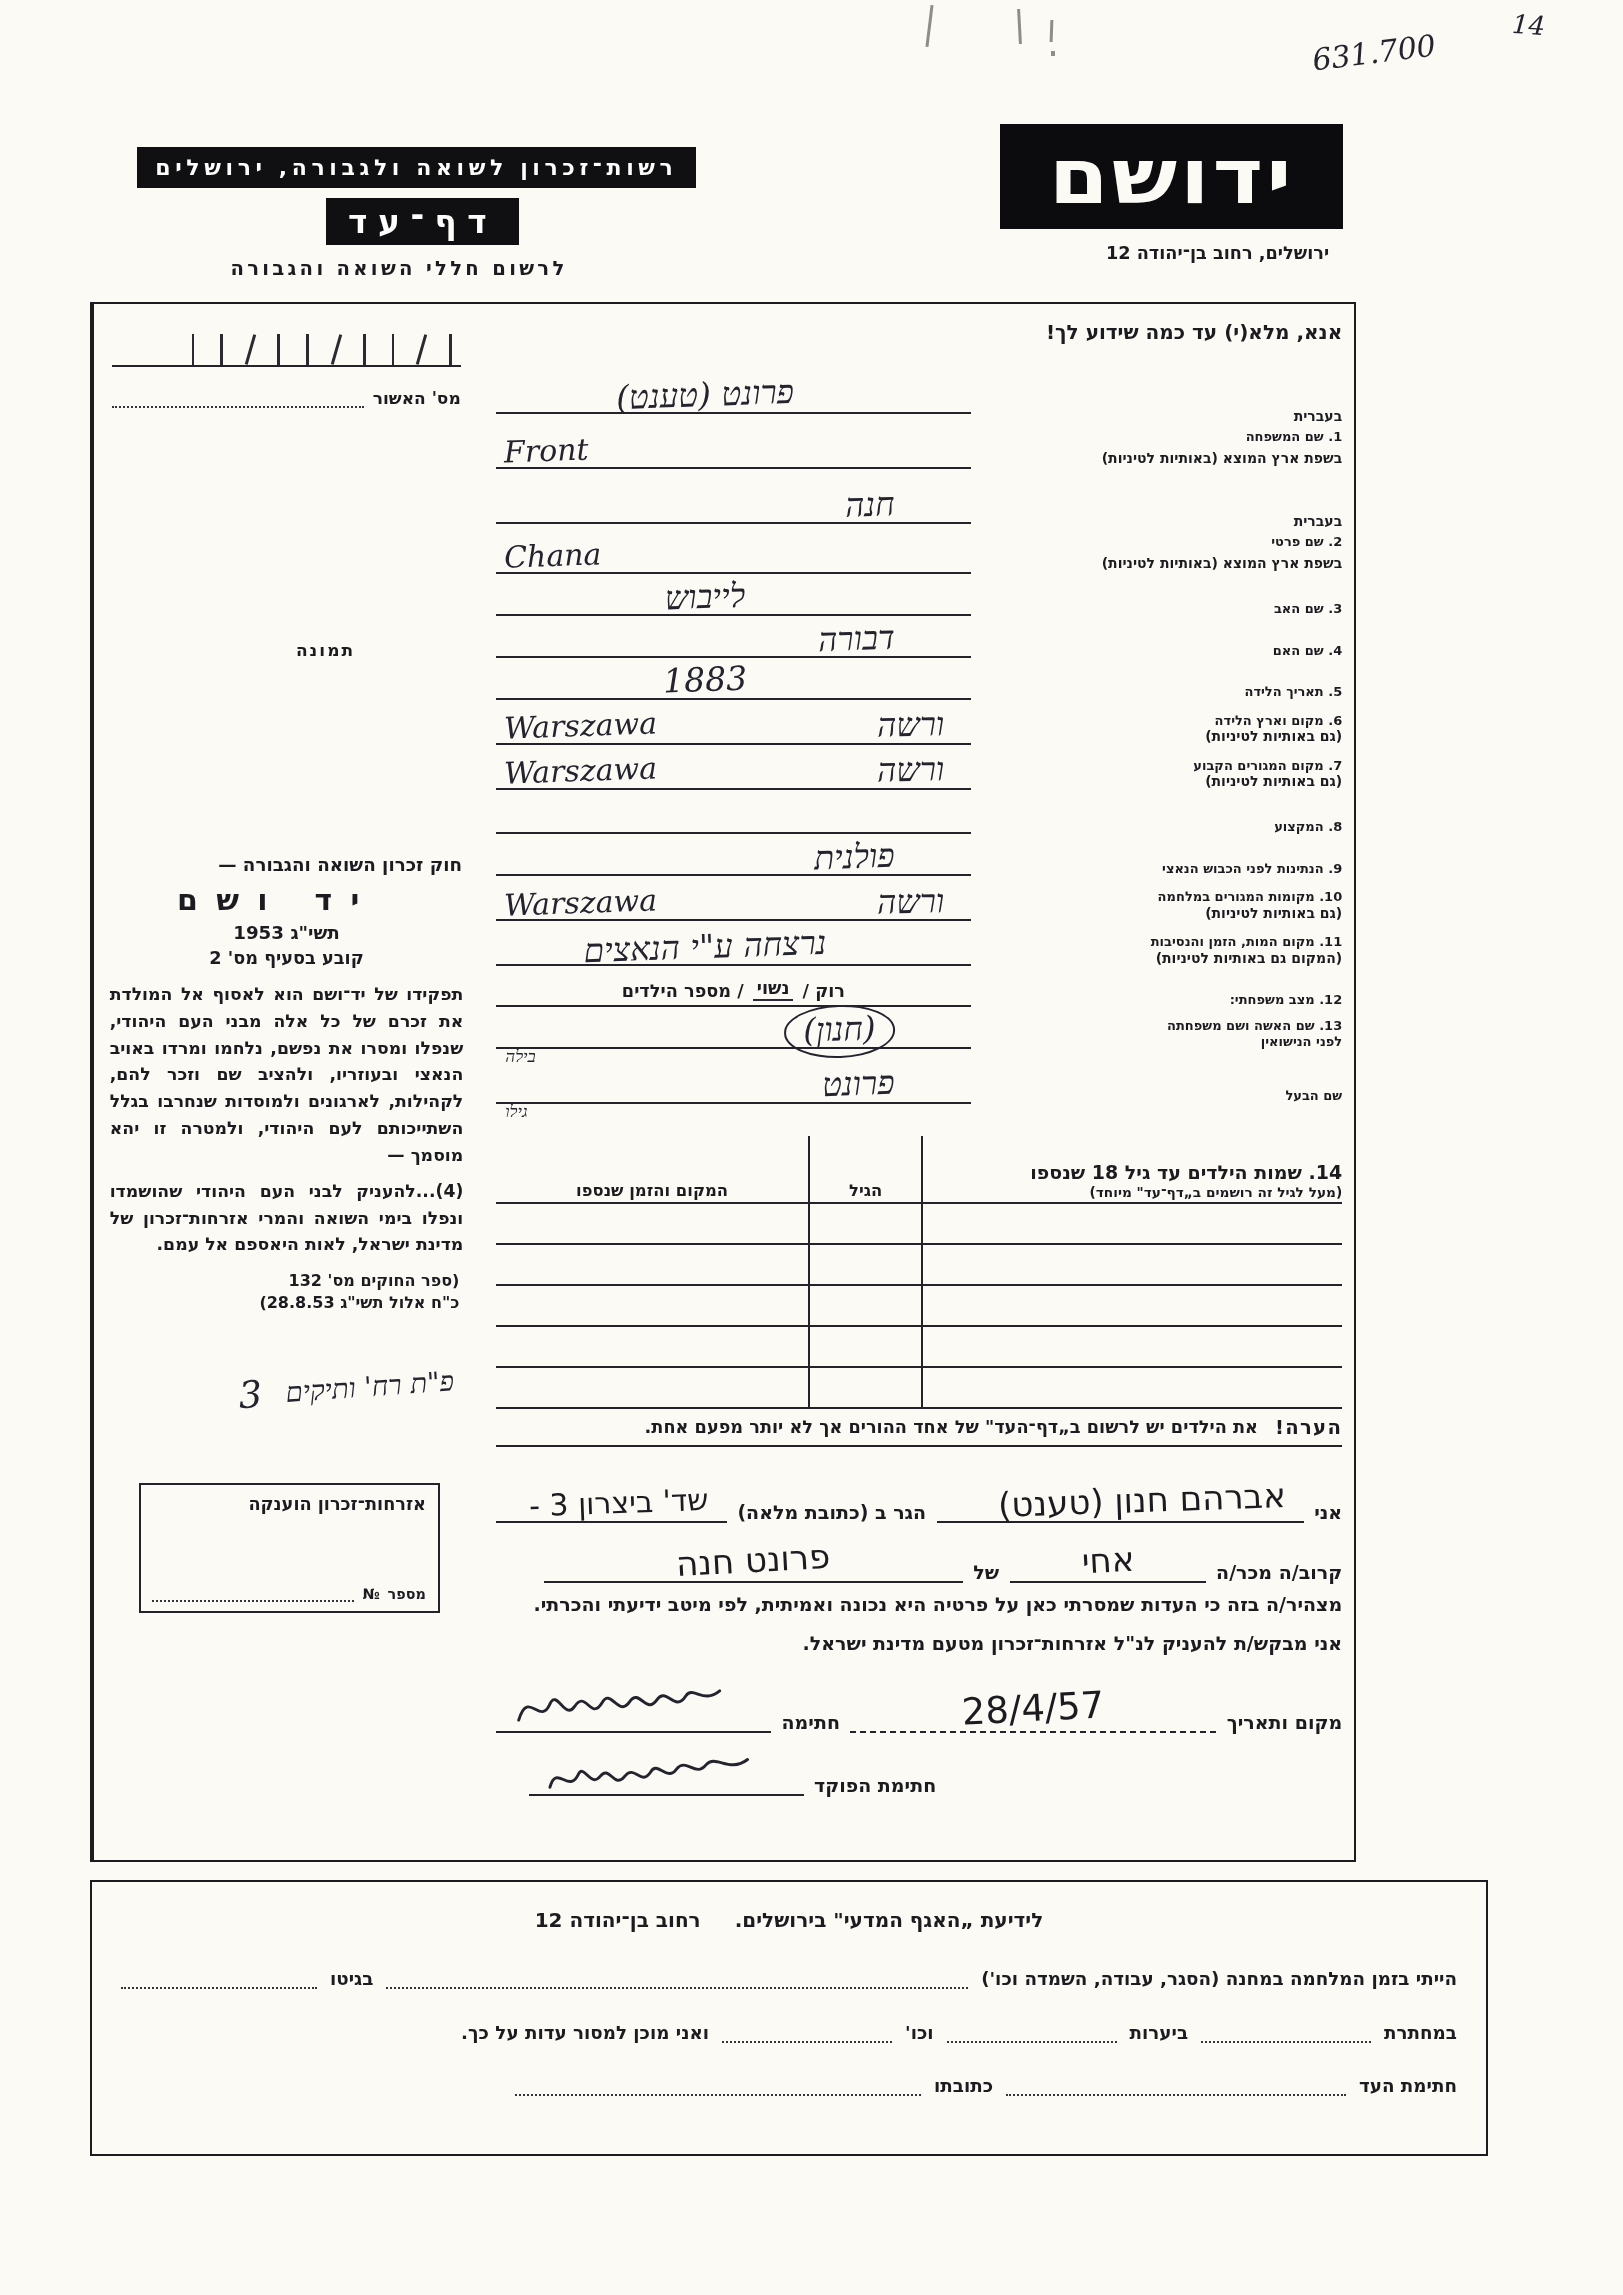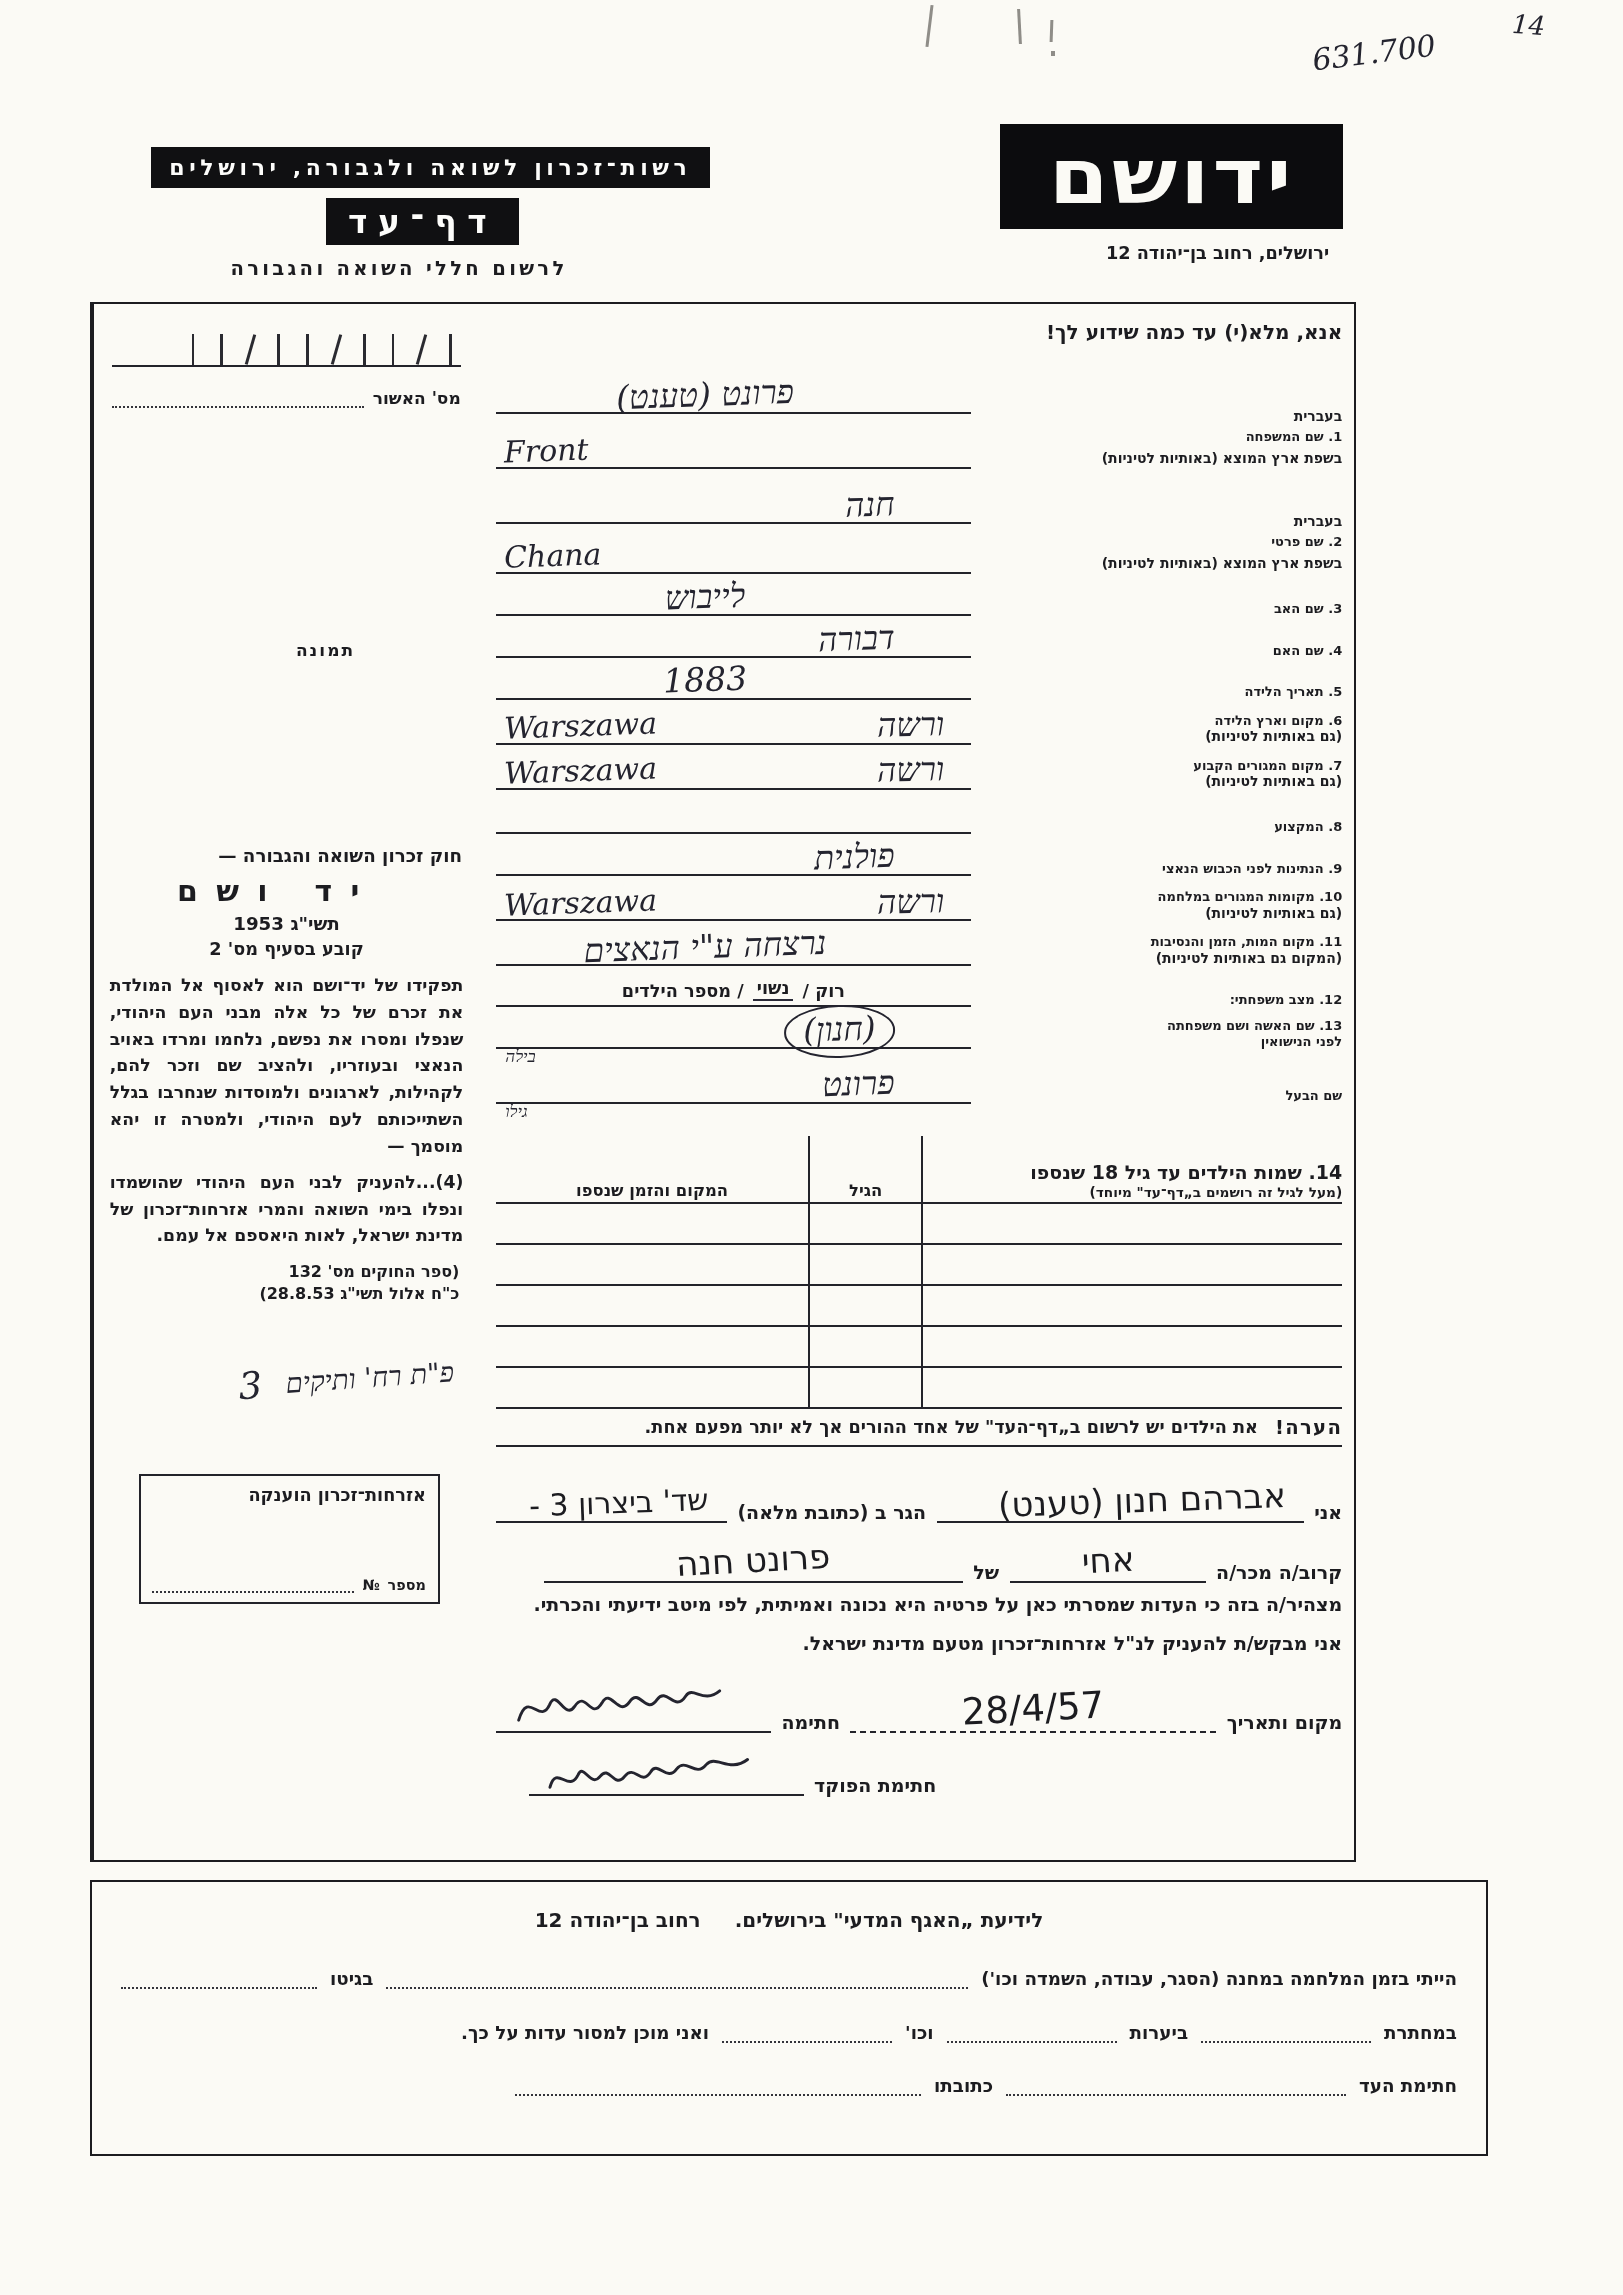--- a/index.html
+++ b/index.html
@@ -14,21 +14,21 @@
   .hw.small{font-size:17px}
   .rot1{transform:rotate(-2deg)}
   .rot2{transform:rotate(-3.5deg)}
 
   
   .pmark{position:absolute;background:#8f8d88}
   .file-number{position:absolute;left:1312px;top:38px;font-size:30px;transform:rotate(-7deg)}
   .page-number{position:absolute;left:1512px;top:11.8px;font-size:26px;transform:rotate(4deg)}
 
   
-  .bar-authority{position:absolute;left:151px;top:147px;background:#101012;color:#fdfdfb;
+  .bar-authority{position:absolute;left:137px;top:147px;background:#101012;color:#fdfdfb;
         font-weight:bold;font-size:22px;letter-spacing:4.6px;padding:7.9px 18.3px}
   .bar-title{position:absolute;left:326px;top:198px;background:#101012;color:#fdfdfb;
         font-weight:bold;font-size:33px;letter-spacing:10.5px;padding:3.9px 22px}
   .header-sub{position:absolute;left:229px;top:257px;width:340px;text-align:center;
         font-weight:bold;font-size:19.6px;letter-spacing:3.3px}
   .logo-box{position:absolute;left:1000px;top:124px;width:343px;height:105px;background:#0c0c0e;
         display:flex;align-items:center;justify-content:center;border:2.6px solid #0c0c0e}
   .logo-box span{color:#fbfaf5;font-weight:bold;font-size:77px;letter-spacing:2.6px;transform:scaleX(1.12)}
   .header-address{position:absolute;left:1021px;top:243px;width:393px;text-align:center;
         font-weight:bold;font-size:17.7px}
@@ -98,21 +98,21 @@
         padding:13px 15.7px 0 15.7px}
   .tally{height:47px;border-bottom:2px solid #23232a;display:flex;align-items:flex-end;
         column-gap:26px;padding:0 9.2px;margin:2.6px 2.6px 0}
   .tick{width:2.6px;height:31px;background:#2a2a30;flex:none}
   .tick.s{transform:rotate(16deg)}
   .approval{display:flex;align-items:flex-end;column-gap:9.2px;margin:19.6px 2.6px 0;
         font-weight:bold;font-size:17px}
   .dots{border-bottom:2px dotted #33333a;height:22px}
   .photo-area{height:432px;display:flex;align-items:center;justify-content:center}
   .photo-label{font-weight:bold;font-size:17px;letter-spacing:2px;transform:translate(39px,26px)}
-  .law{text-align:center;margin-top:5px}
+  .law{text-align:center;margin-top:14px}
   .law-intro{font-weight:bold;font-size:18.3px;text-align:right;padding-right:1.3px}
   .law-name{font-weight:bold;font-size:30px;letter-spacing:18.3px;margin-top:6.5px;padding-right:18.3px}
   .law-year{font-weight:bold;font-size:18.3px;margin-top:5.2px}
   .law-clause{font-weight:bold;font-size:17.7px;margin-top:5.2px}
   .law-body{margin-top:13px;font-weight:bold;font-size:17.3px;line-height:1.55;text-align:justify}
   .law-body2{margin-top:9.2px;font-weight:bold;font-size:17.3px;line-height:1.55;text-align:justify}
   .law-ref{font-size:16px;font-weight:bold;margin-top:11.8px;line-height:1.4;text-align:right;padding-right:3.9px}
   .side-hw{margin-top:59px;display:flex;align-items:center;column-gap:23.6px;
         transform:rotate(-4deg);padding-right:9.2px}
   .side-hw .txt{font-size:27.5px}

